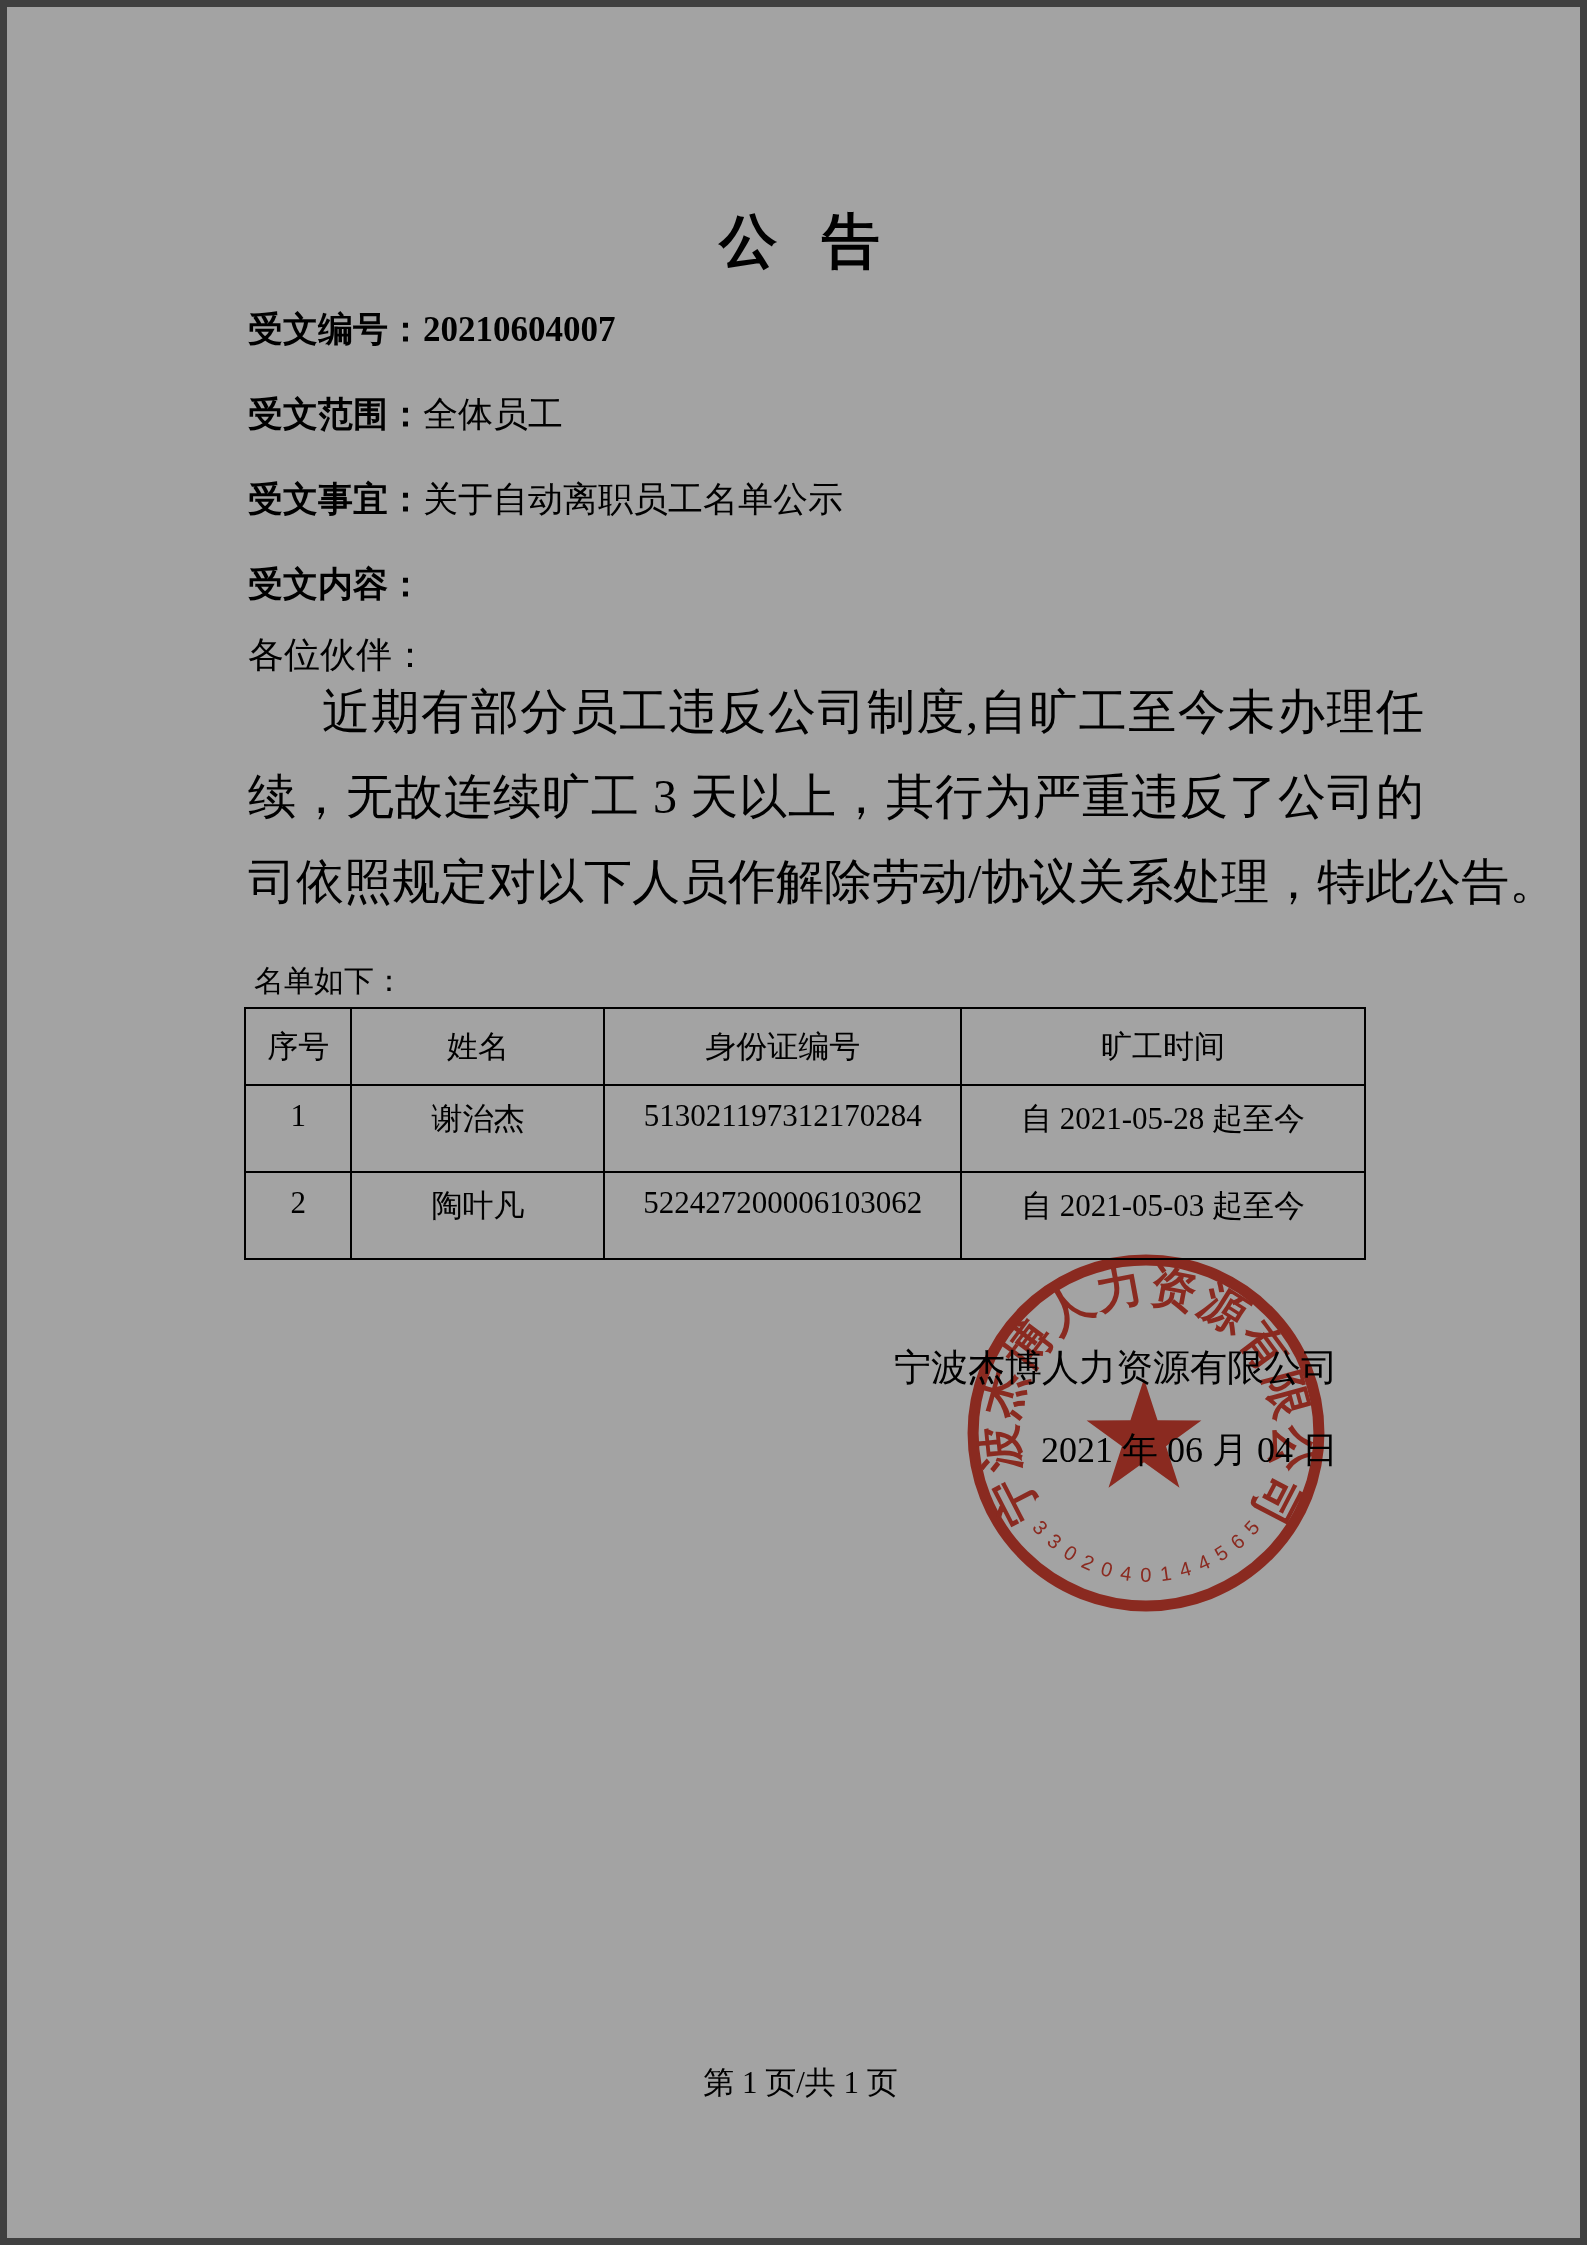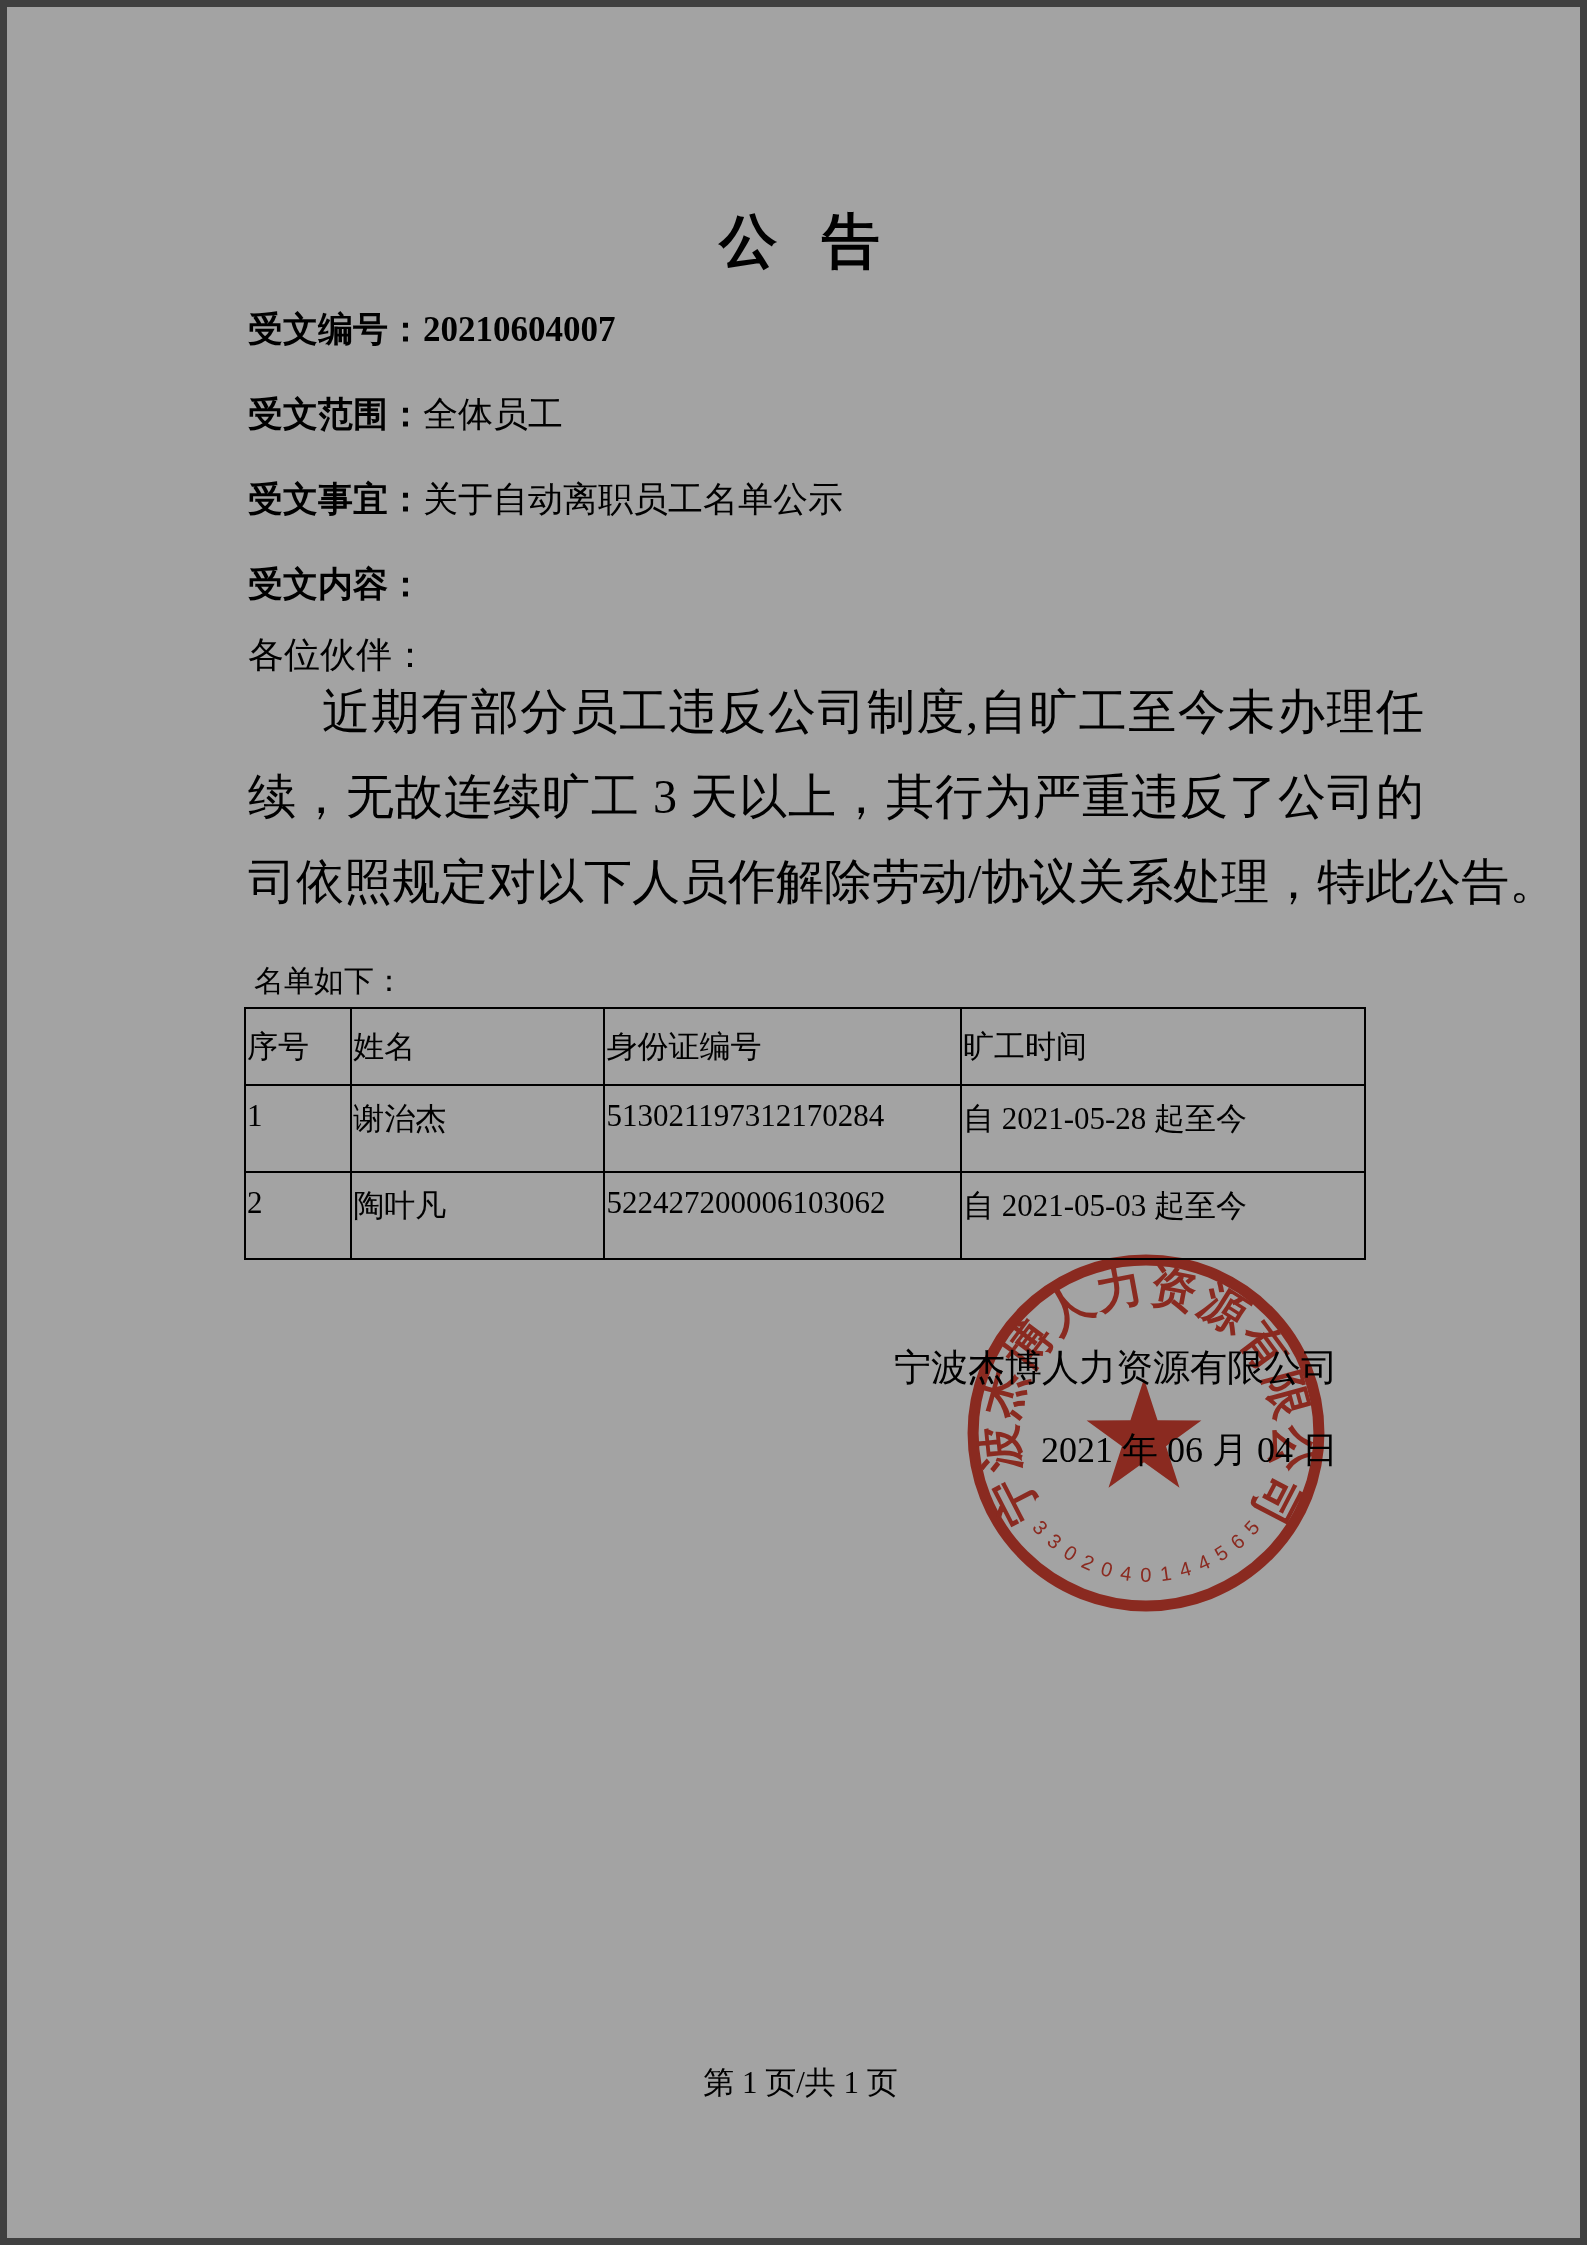--- a/index.html
+++ b/index.html
@@ -22,21 +22,21 @@
   .body-text{position:absolute;left:241px;top:662px;width:1176px;font-size:48px;}
   .body-line{height:85px;line-height:85px;white-space:nowrap;}
   .body-line.justify{text-align:justify;text-align-last:justify;white-space:normal;
                      height:85px;overflow:hidden;}
   .body-line.indent{text-indent:74px;}
 
   .list-intro{position:absolute;left:241px;top:954px;font-size:30px;font-weight:normal;margin-left:6px;}
 
   table.doc-table{position:absolute;left:237px;top:1000px;width:1122px;
                   border-collapse:collapse;table-layout:fixed;font-size:31px;}
-  table.doc-table th,table.doc-table td{border:2px solid #000;text-align:left;
+  table.doc-table th,table.doc-table td{border:2px solid #000;text-align:center;
                   font-weight:normal;overflow:hidden;}
   table.doc-table th{height:73px;vertical-align:middle;}
   table.doc-table td{height:72px;vertical-align:top;padding-top:12px;box-sizing:content-box;}
   .col-no{width:105px}.col-name{width:250px}.col-id{width:352px}.col-time{width:399px}
 
   .sig-company{position:absolute;right:242px;top:1336px;font-size:37px;white-space:nowrap;}
   .sig-date{position:absolute;right:242px;top:1419px;font-size:36px;white-space:nowrap;}
 
   .stamp{position:absolute;left:952px;top:1239px;width:374px;height:374px;
          mix-blend-mode:multiply;opacity:.92;}

